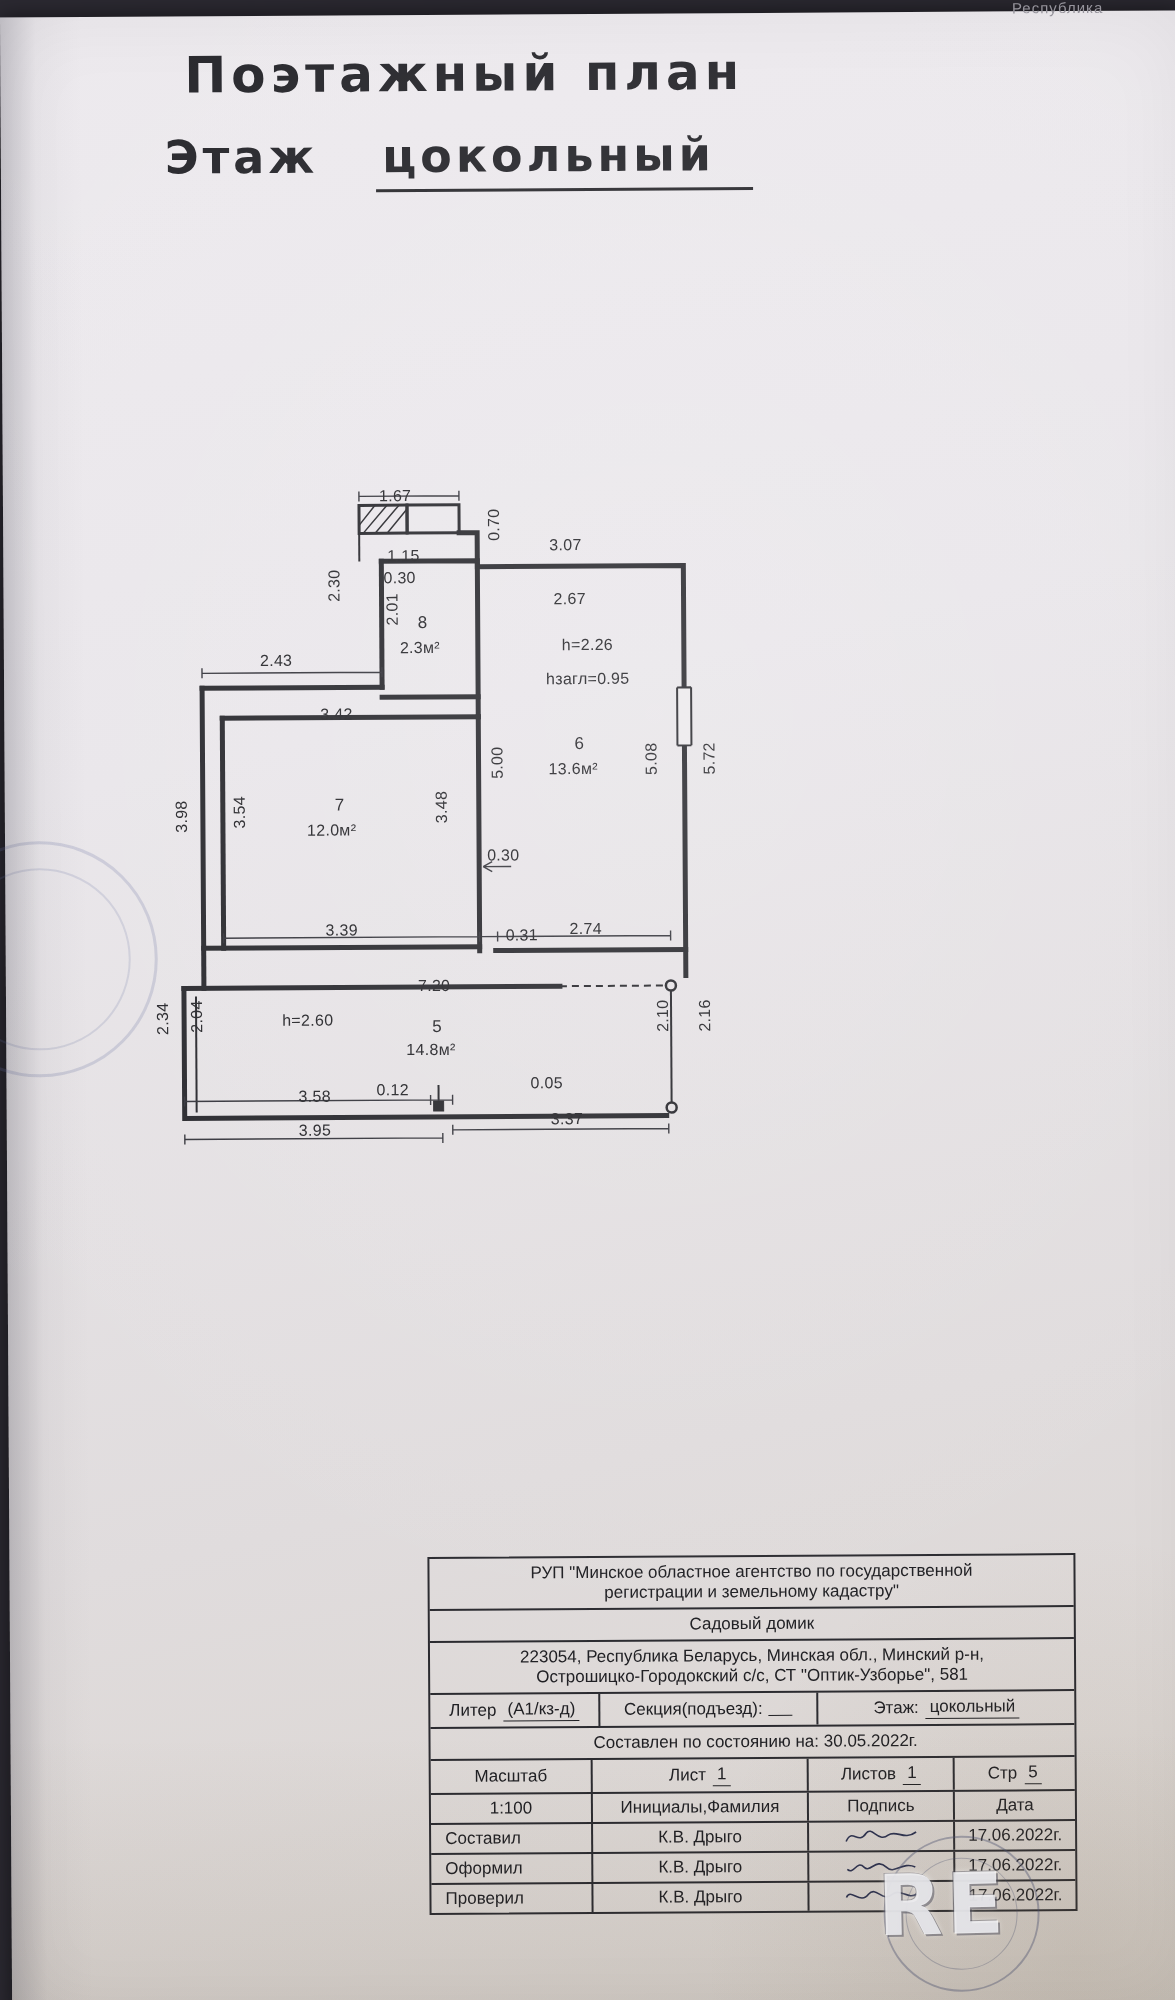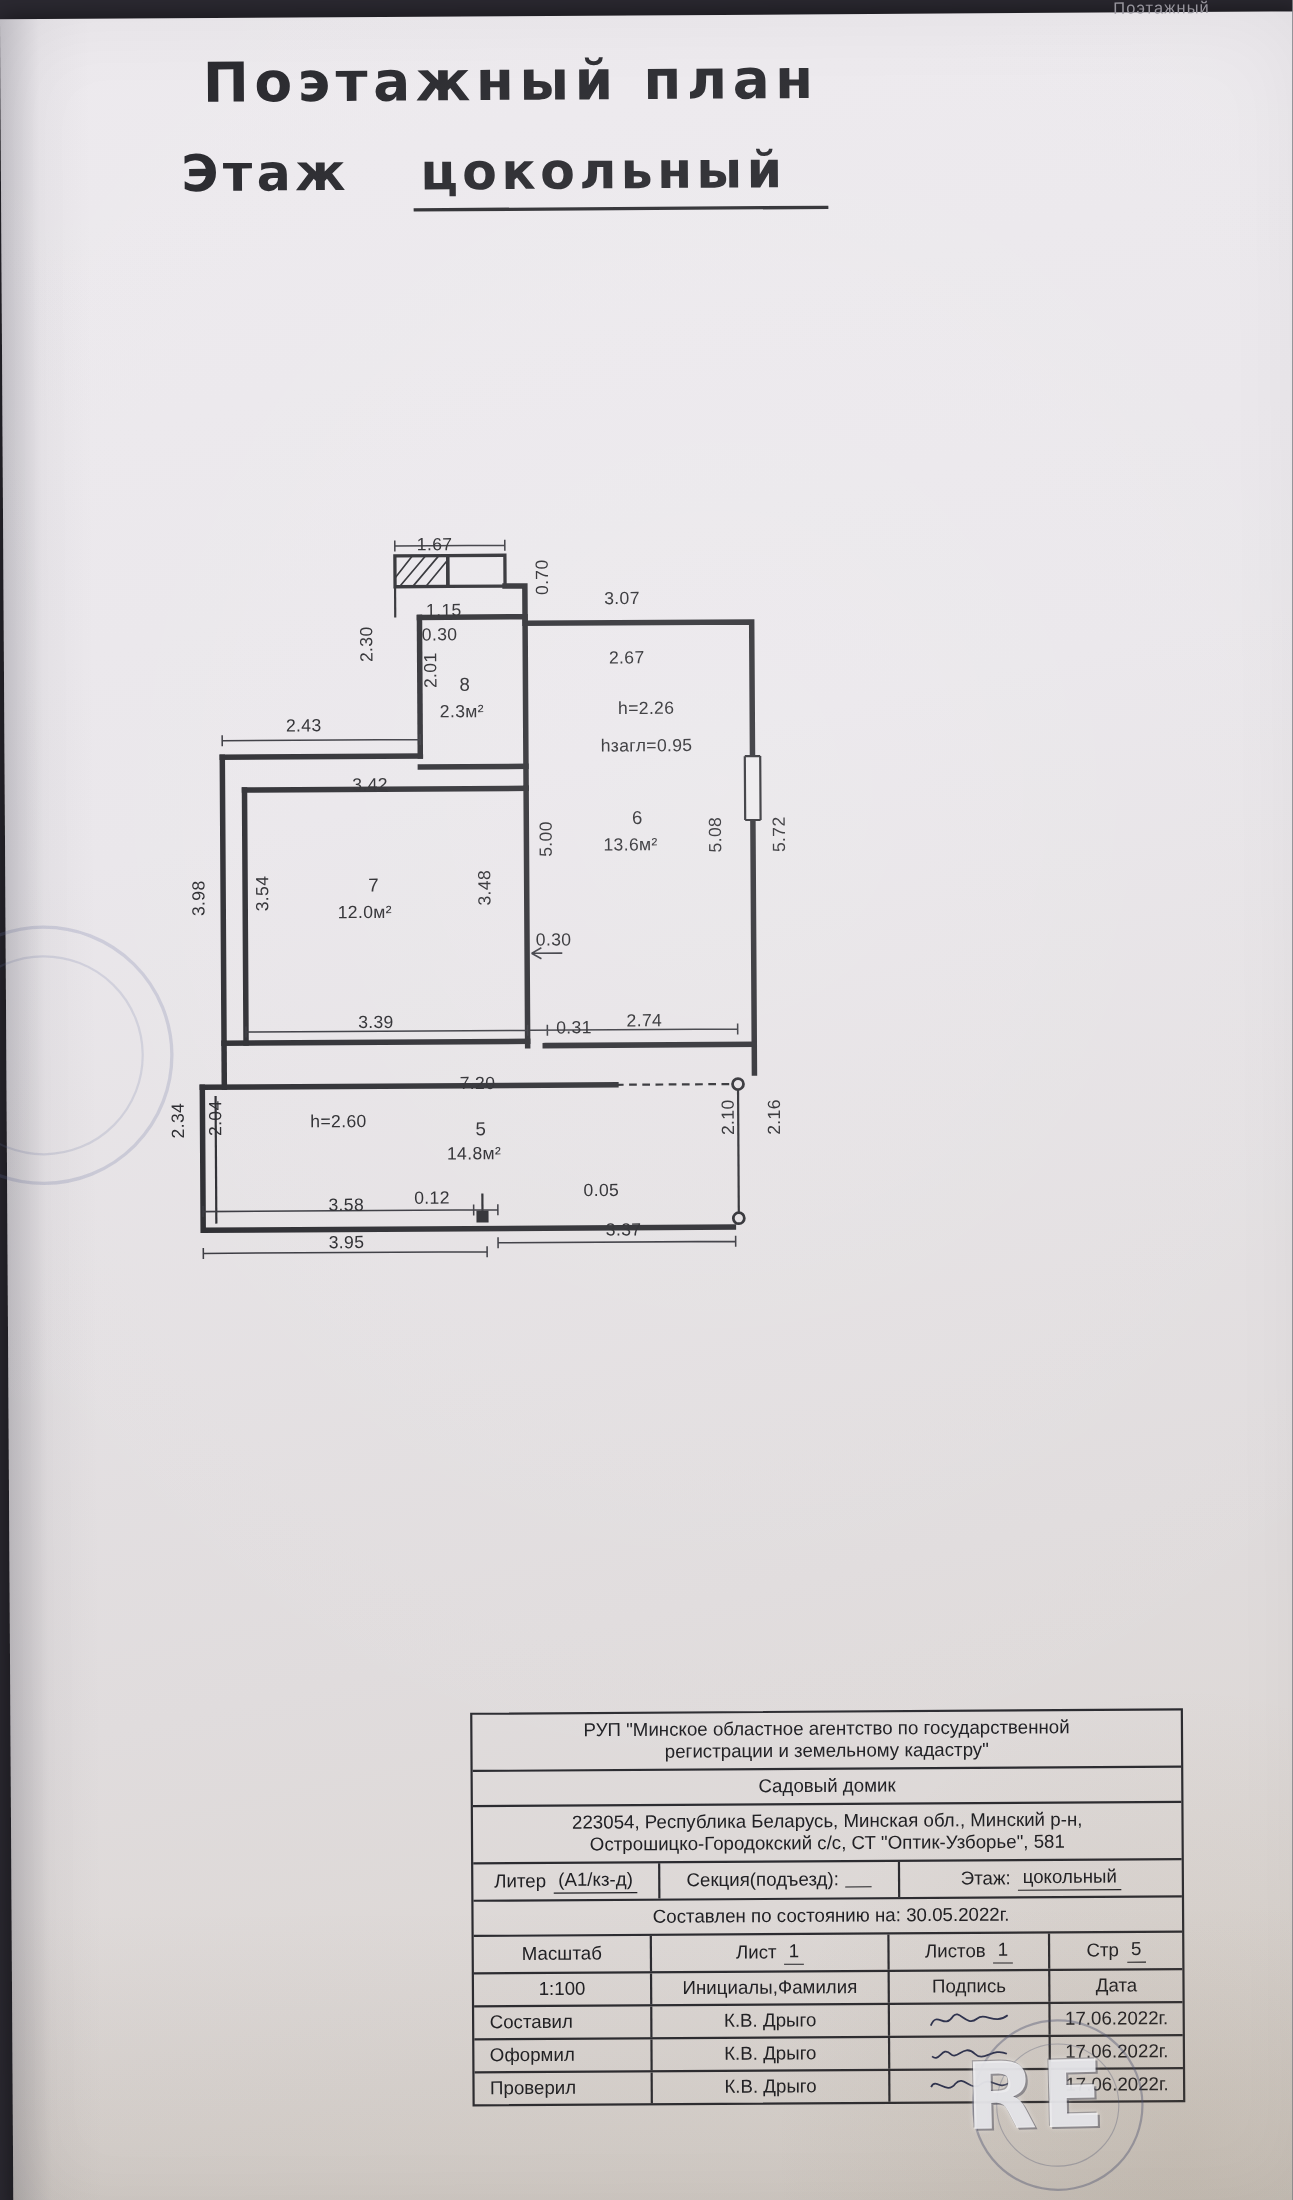--- a/index.html
+++ b/index.html
@@ -59,21 +59,21 @@
   .sp{margin-left:7px;}
   .sig-svg{display:block;}
 </style>
 </head>
 <body>
 
 <div id="page">
  <div id="sheet">
   <div id="paper"></div>
 
-  <div class="corner-note">Поэтажный</div>
+  <div class="corner-note">Республика</div>
 
   <div class="title">Поэтажный план</div>
   <div class="floor-line">
     <span class="fl-label">Этаж</span><span class="fl-value">цокольный</span>
   </div>
 
   <div class="stamp-left"></div>
 
   <svg style="position:absolute;left:140px;top:480px;z-index:5" width="620" height="690" viewBox="0 0 620 690">
     <g stroke="#26262b" stroke-width="5" fill="none" stroke-linecap="square">

